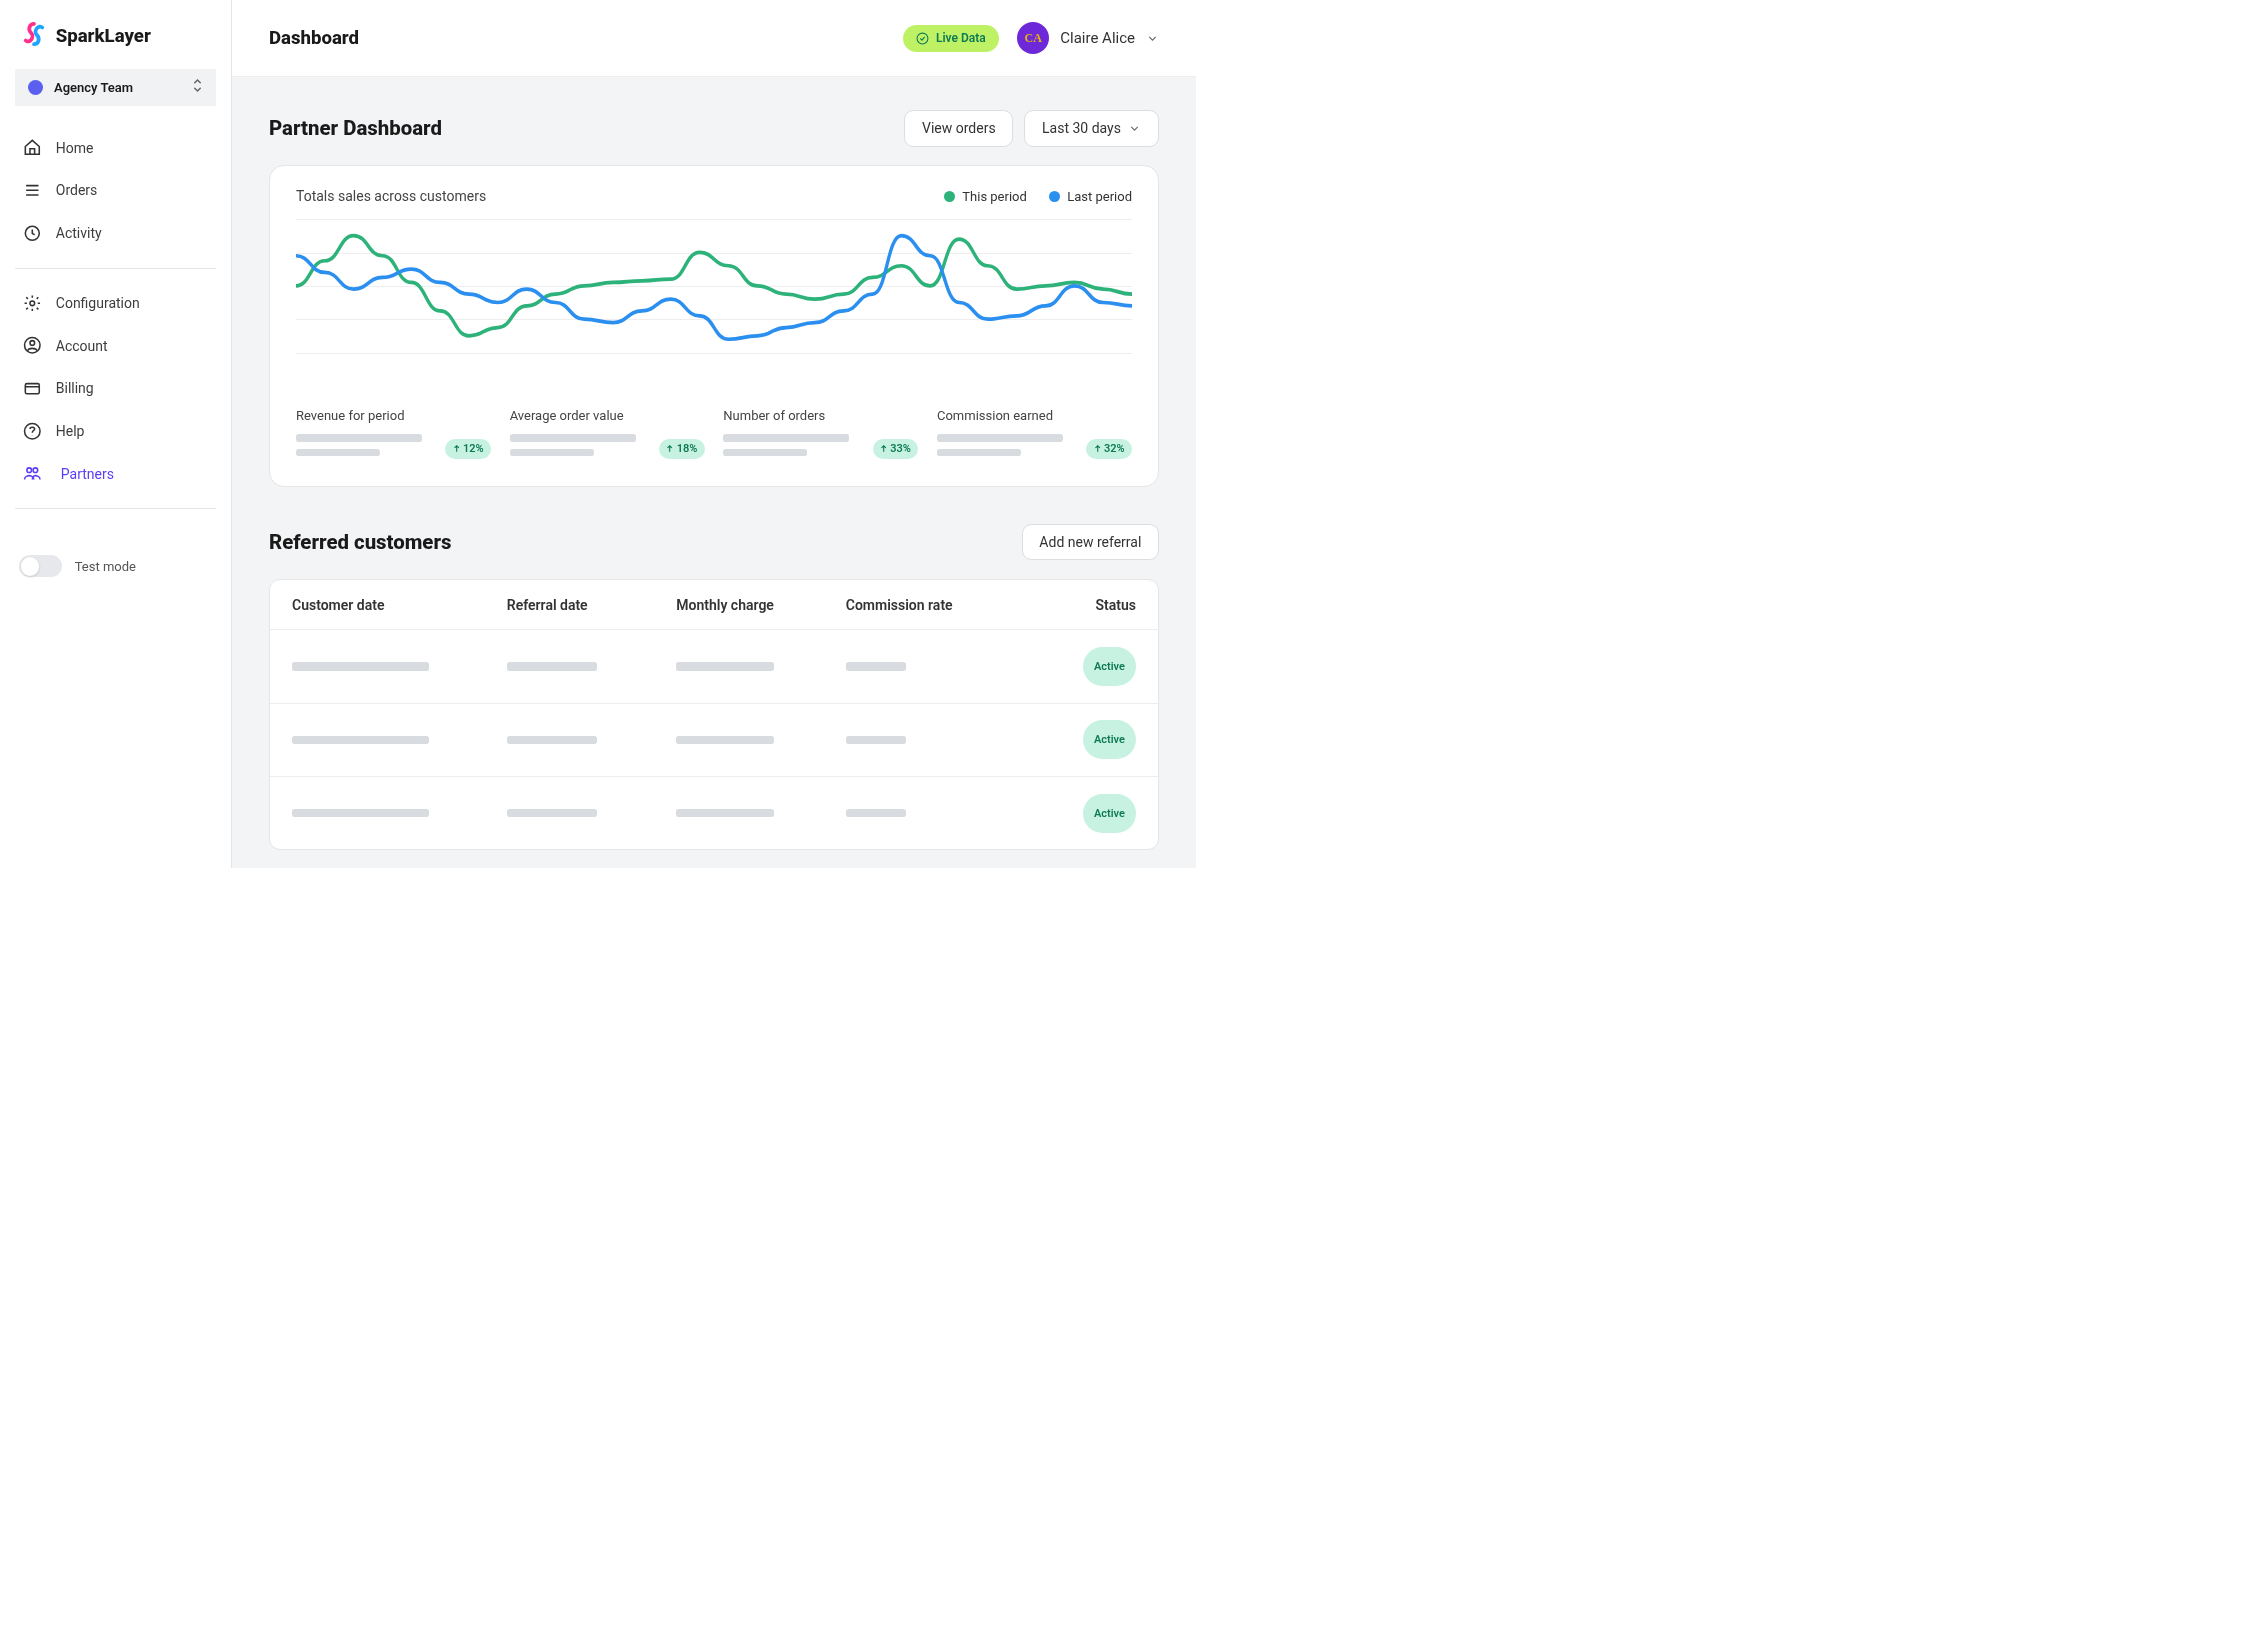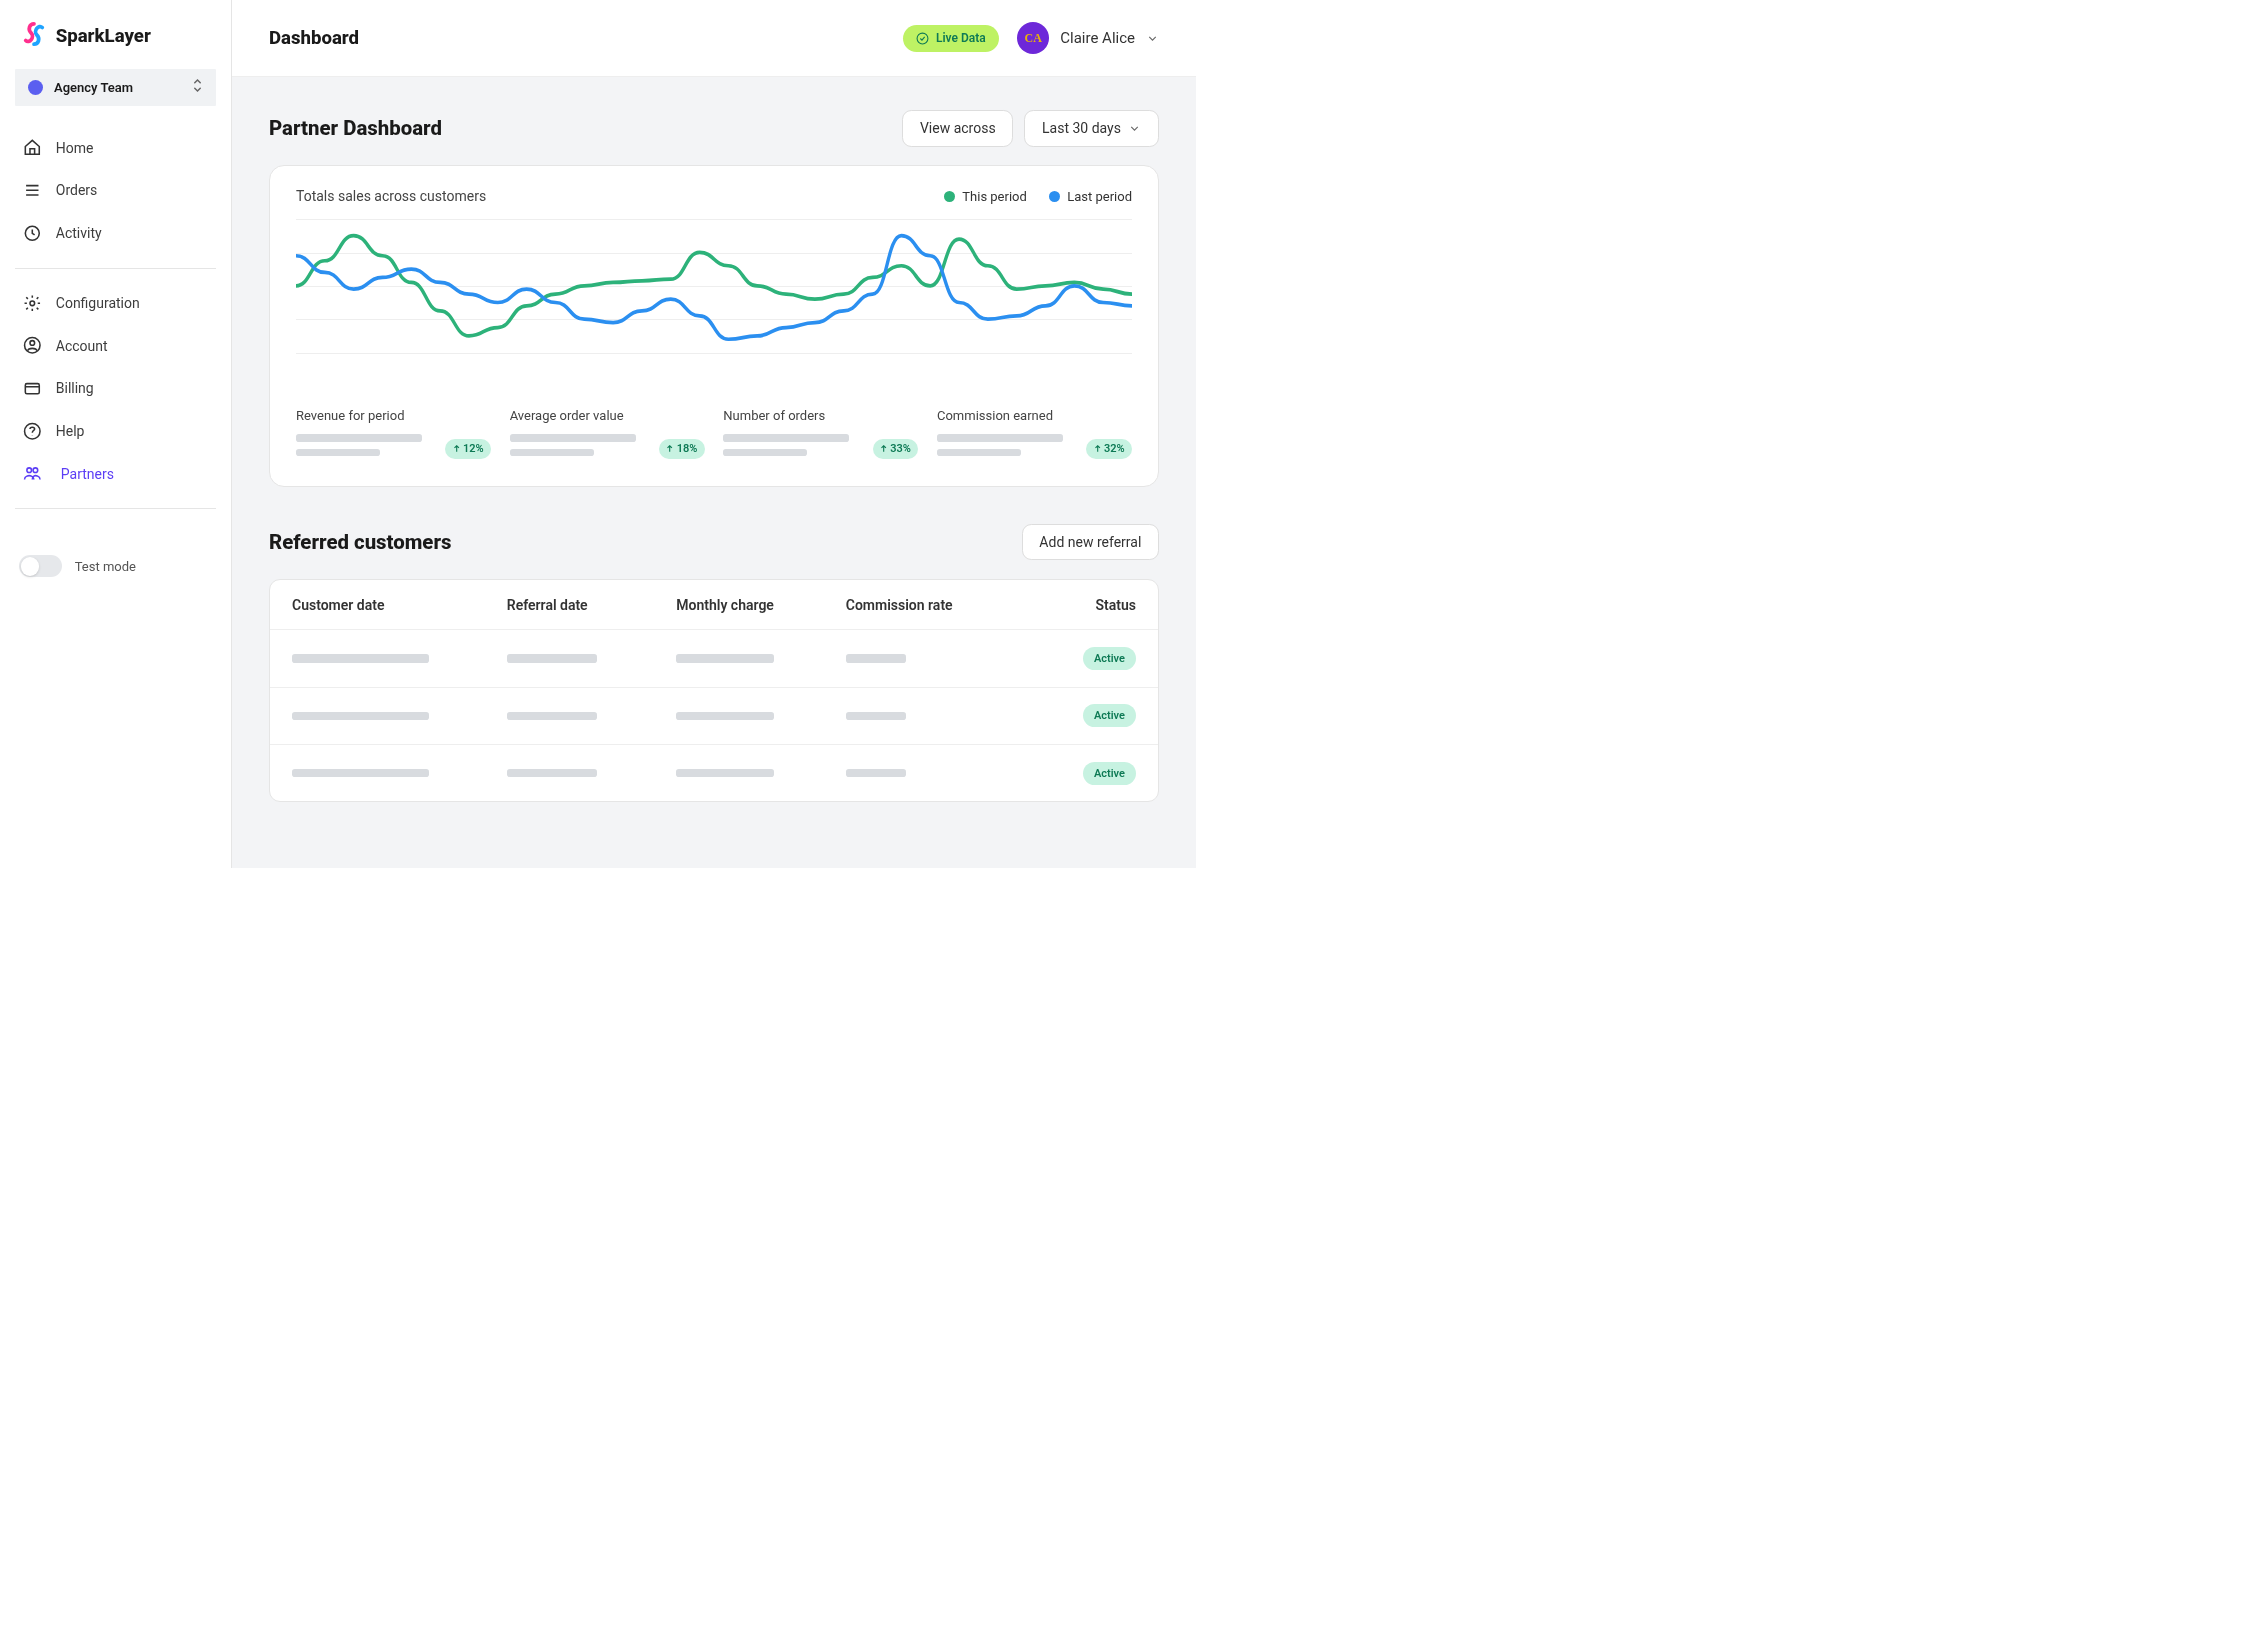--- a/index.html
+++ b/index.html
@@ -311,21 +311,21 @@
   height: 8.3px;
   background: #d8dbdf;
   border-radius: 2.8px;
   width: 70%;
 }
 .status-pill {
   background: #c7f2e1;
   color: #0e7a55;
   font-size: 11px;
   font-weight: 600;
-  padding: 5px 11px;
+  padding: 13px 11px;
   border-radius: 927px;
   display: inline-block;
   justify-self: end;
 }
 </style>
 </head>
 <body>
 
 <aside class="sidebar">
   <div class="logo-row">
@@ -456,21 +456,21 @@
         </svg>
     </div>
   </div>
 
   <div class="content">
 
     <div class="section-header">
       <div class="section-title">Partner Dashboard</div>
       <div class="btn-group">
         <div class="btn">
-          <span>View across</span>
+          <span>View orders</span>
         </div>
         <div class="btn">
           <span>Last 30 days</span>
           <svg width="13" height="13" viewBox="0 0 24 24" fill="none" stroke="#666" stroke-width="2">
               <path d="M6 9 L12 15 L18 9"></path>
             </svg>
         </div>
       </div>
     </div>
 

